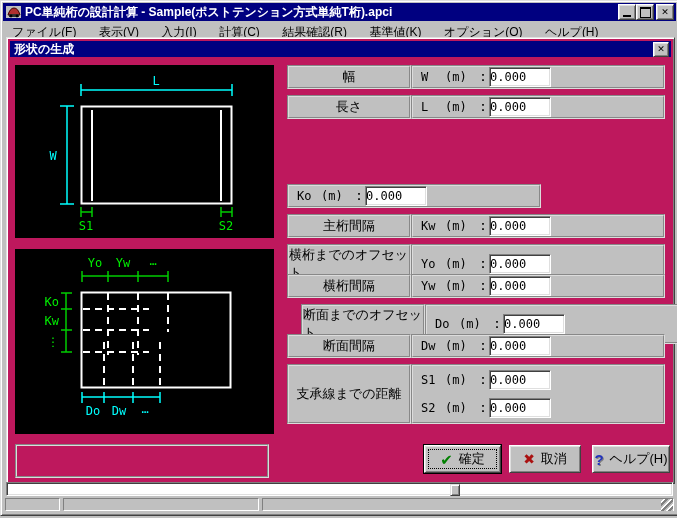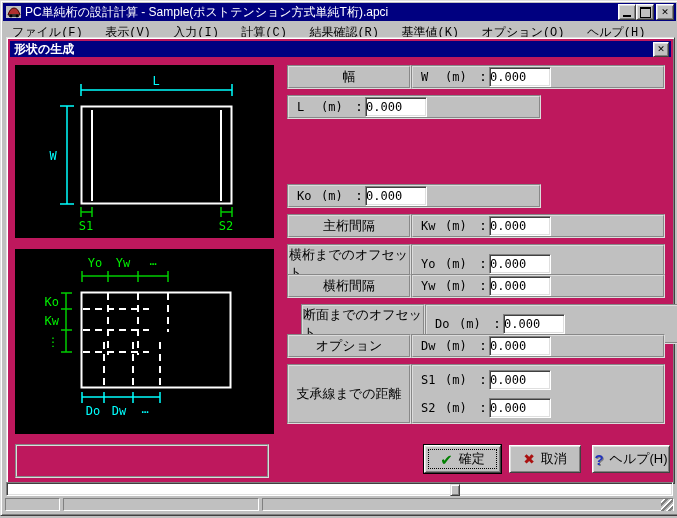--- a/index.html
+++ b/index.html
@@ -12,30 +12,30 @@
           box-shadow:inset 1px 1px 0 #404040, inset -1px -1px 0 #dfdfdf;}
   .etched{border:2px groove #dcdcdc;}
   .btn{border:1px solid;border-color:#ffffff #404040 #404040 #ffffff;
        box-shadow:inset 1px 1px 0 #dfdfdf, inset -1px -1px 0 #808080;
        background:#c0c0c0;cursor:default;display:flex;align-items:center;justify-content:center;}
   
   .window{position:absolute;left:0;top:0;width:677px;height:514px;}
   .titlebar{position:absolute;left:2px;top:2px;right:2px;height:18px;background:#000080;
             display:flex;align-items:center;padding:0 2px;}
   .titlebar .app-icon{width:16px;height:14px;margin:0 3px 0 1px;flex:0 0 auto;}
-  .titlebar .title-text{color:#fff;font-weight:normal;font-size:12px;white-space:nowrap;
+  .titlebar .title-text{color:#fff;font-weight:bold;font-size:12px;white-space:nowrap;
             overflow:hidden;flex:1;letter-spacing:0;}
   .winbtns{display:flex;gap:0;align-items:center;}
   .winbtn{width:16px;height:14px;font-size:9px;font-weight:bold;color:#000;line-height:1;}
   .winbtn.close{margin-left:2px;}
   .glyph-min{width:8px;height:2px;background:#000;margin-top:7px;}
   .glyph-max{width:9px;height:8px;border:1px solid #000;border-top:2px solid #000;}
   .menubar{position:absolute;left:2px;top:20px;right:2px;height:16px;background:#c0c0c0;
            overflow:hidden;white-space:nowrap;}
-  .menu-item{display:inline-block;padding:3px 9px 0 9px;font-size:12px;color:#000;height:16px;font-family:Liberation Mono, monospace;}
+  .menu-item{display:inline-block;padding:3px 9px 0 9px;font-size:12px;color:#000;height:16px;}
   
   .dialog{position:absolute;left:5px;top:36px;width:667px;height:445px;background:#be185d;
           border:1px solid;border-color:#dfdfdf #404040 #404040 #dfdfdf;
           box-shadow:inset 1px 1px 0 #ffffff, inset -1px -1px 0 #808080;}
   .dlg-titlebar{position:absolute;left:3px;top:3px;right:3px;height:16px;background:#000080;
           display:flex;align-items:center;padding:0 2px 0 4px;}
   .dlg-title{color:#fff;font-weight:bold;font-size:12px;flex:1;}
   .dlg-close{width:14px;height:13px;font-size:9px;font-weight:bold;line-height:1;}
   .canvas{position:absolute;background:#000;}
   .canvas svg{display:block;}
@@ -197,20 +197,21 @@
       <div class="form-row" style="left:280px;top:27px;">
         <div class="cell etched label-cell">幅</div>
         <div class="cell etched field-cell">
           <span class="code">W</span>
           <span class="unit">(m)</span>
           <span class="colon">:</span>
           <input class="num-input" value="0.000" style="">
         </div>
       </div>
       <div class="form-row" style="left:280px;top:57px;">
+        <div class="cell etched label-cell">長さ</div>
         <div class="cell etched field-cell">
           <span class="code">L</span>
           <span class="unit">(m)</span>
           <span class="colon">:</span>
           <input class="num-input" value="0.000" style="">
         </div>
       </div>
 
       <div class="form-row" style="left:280px;top:146px;">
         <div class="cell etched field-cell">
@@ -250,21 +251,21 @@
       <div class="form-row" style="left:280px;top:266px;padding-left:14px;">
         <div class="cell etched label-cell">断面までのオフセット</div>
         <div class="cell etched field-cell">
           <span class="code">Do</span>
           <span class="unit">(m)</span>
           <span class="colon">:</span>
           <input class="num-input" value="0.000" style="">
         </div>
       </div>
       <div class="form-row" style="left:280px;top:296px;">
-        <div class="cell etched label-cell">オプション</div>
+        <div class="cell etched label-cell">断面間隔</div>
         <div class="cell etched field-cell">
           <span class="code">Dw</span>
           <span class="unit">(m)</span>
           <span class="colon">:</span>
           <input class="num-input" value="0.000" style="">
         </div>
       </div>
 
       <div class="form-row" style="left:280px;top:326px;">
         <div class="cell etched label-cell" style="height:60px;">支承線までの距離</div>

